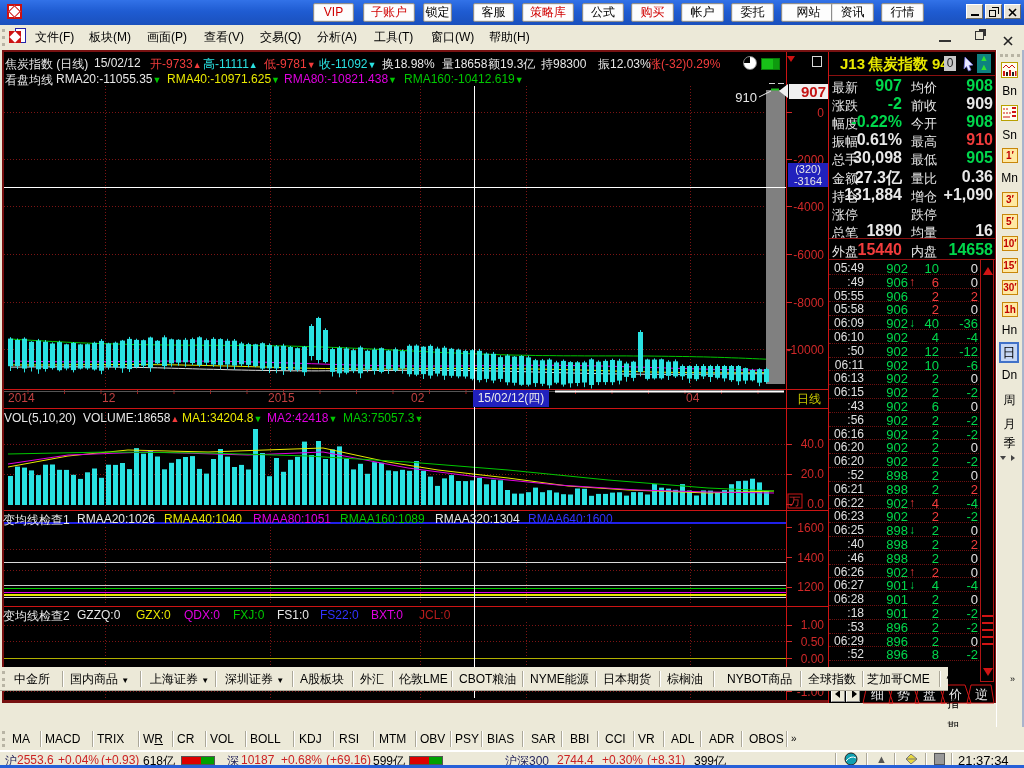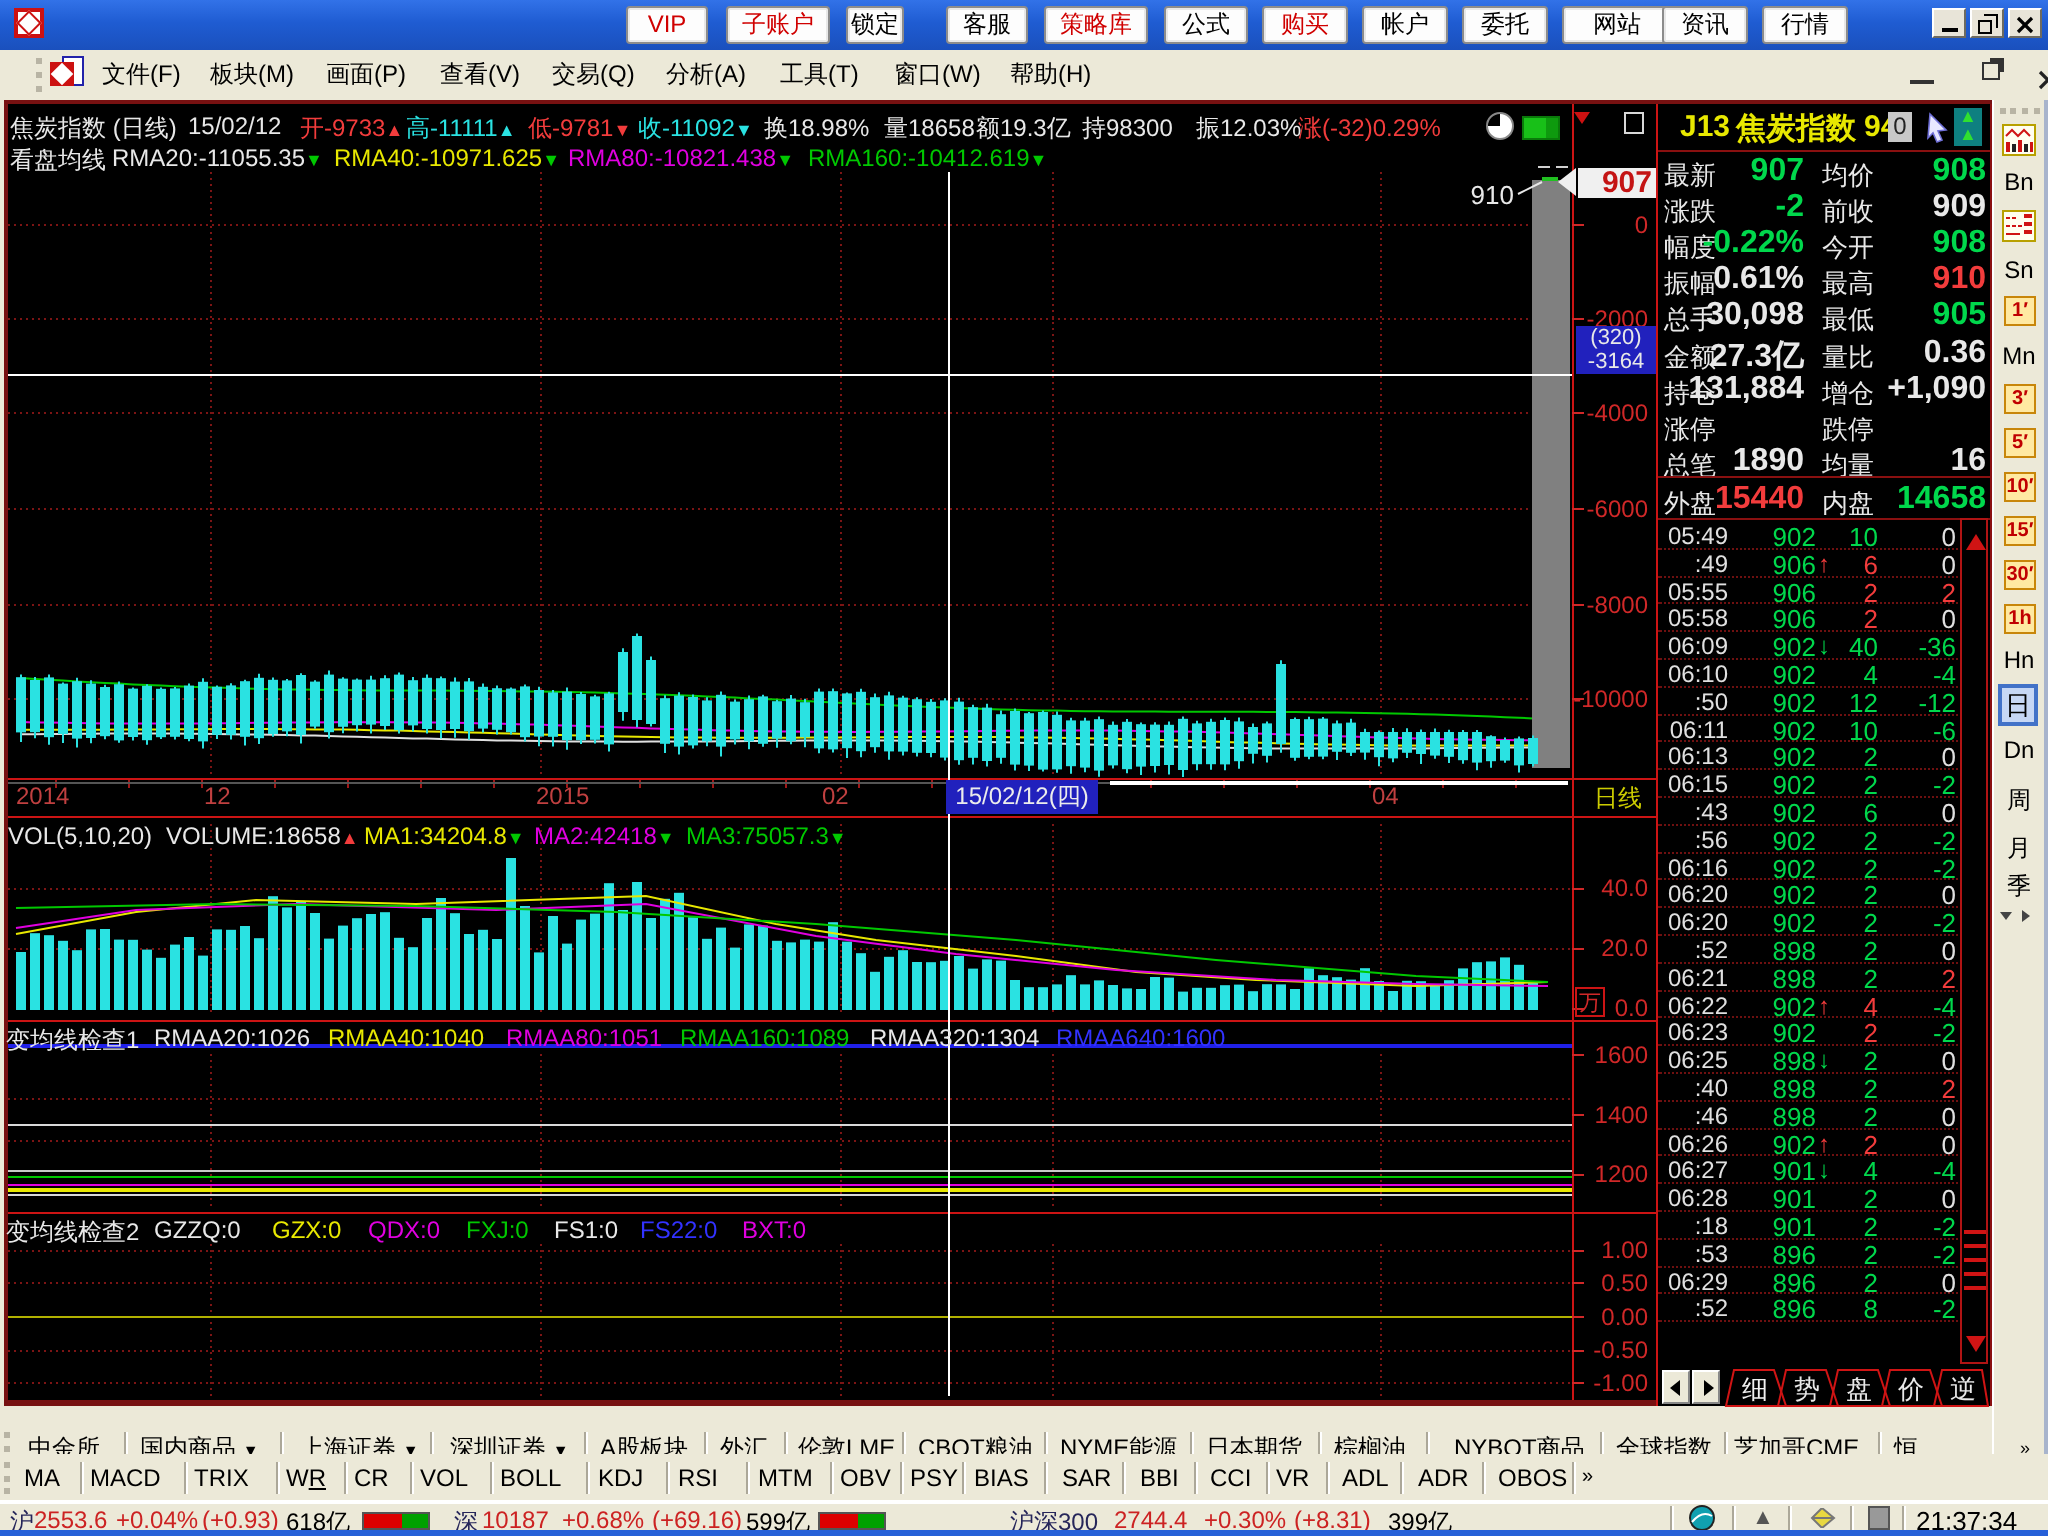--- a/index.html
+++ b/index.html
@@ -53,21 +53,21 @@
       <span class="abs" style="left:4px;top:9px;width:8px;height:2px;background:#000"></span>
     </div>
  <div class="winbtn" style="left:985px">
       <span class="abs" style="left:3px;top:5px;width:7px;height:7px;border:1px solid #000;box-shadow:2px -2px 0 -0px #e8e4d8,3px -3px 0 0px #000"></span>
     </div>
  <div class="winbtn" style="left:1004px"><svg width="9" height="9" style="margin-top:3px">
         <line x1="1" y1="1" x2="8" y2="8" stroke="#000" stroke-width="1.6"></line>
         <line x1="8" y1="1" x2="1" y2="8" stroke="#000" stroke-width="1.6"></line>
       </svg></div>
 </div>
-<div class="abs" style="left:16px;top:25px;width:868px;height:25px;background:#ece9d8">
+<div class="abs" style="left:0;top:25px;width:868px;height:25px;background:#ece9d8">
  <div class="abs" style="left:2px;top:4px;width:3px;height:17px;border-left:3px dotted #b8b4a4"></div>
  <div class="abs" style="left:9px;top:3px;width:18px;height:18px">
    <div class="abs" style="left:6px;top:0;width:11px;height:15px;background:#fff;border:1px solid #2222aa"></div>
    <div class="abs" style="left:0;top:3px;width:12px;height:12px;background:#cc1111"></div>
    <div class="abs" style="left:2px;top:5px;width:8px;height:8px;background:#fff;transform:rotate(45deg)"></div>
  </div>
  <div class="abs" style="left:0;top:0;width:1000px;height:25px">
       <div class="menu-item" style="left:35px">文件(F)</div>
       <div class="menu-item" style="left:89px">板块(M)</div>
       <div class="menu-item" style="left:147px">画面(P)</div>
@@ -597,21 +597,21 @@
 </div>
 <div class="abs" style="left:0;top:608px;width:786px;height:14px;font-size:12px;color:#e8e8e8;white-space:nowrap">
  <span class="abs" style="left:3px">变均线检查2</span>
  <span class="abs" style="left:77px">GZZQ:0</span>
  <span class="abs" style="left:136px"><span class="yel">GZX:0</span></span>
  <span class="abs" style="left:184px"><span class="mag">QDX:0</span></span>
  <span class="abs" style="left:233px"><span class="grl">FXJ:0</span></span>
  <span class="abs" style="left:277px">FS1:0</span>
  <span class="abs" style="left:320px"><span class="blu">FS22:0</span></span>
  <span class="abs" style="left:371px"><span class="mag">BXT:0</span></span>
- <span class="abs" style="left:419px"><span style="color:#000000">JCL:0</span></span>
+ <span class="abs" style="left:419px"><span style="color:#b91c1c">JCL:0</span></span>
 </div>
 
 <div class="abs" style="left:828px;top:52px;width:168px;height:651px;background:#000;border-left:1px solid #cc1414;border-right:1px solid #8a1010">
  <div class="abs" style="left:0;top:0;width:167px;height:24px;border-bottom:1px solid #8a1010">
   <span class="abs" style="left:11px;top:3px;font-size:15px;font-weight:bold;color:#e8e800">J13</span>
   <span class="abs" style="left:39px;top:3px;font-size:15px;font-weight:bold;color:#e8e800">焦炭指数</span>
   <span class="abs" style="left:103px;top:3px;font-size:15px;font-weight:bold;color:#e8e800">94</span>
   <span class="abs" style="left:115px;top:4px;width:12px;height:15px;background:#c8c8c8;color:#222;font-size:12px;text-align:center;line-height:15px">0</span>
   <svg class="abs" style="left:132px;top:4px" width="16" height="16" viewBox="0 0 16 16">
         <polygon points="4,1 12,9 8,9.5 10,14 7.5,15 5.5,10.5 3,13" fill="#e8e8ff" stroke="#7070d8" stroke-width="0.8"></polygon>
@@ -923,21 +923,21 @@
     <div class="abs" style="left:2px;top:292px;width:20px;height:21px;background:#c6d7f5;border:2px solid #4272c8;color:#000;font-size:13px;text-align:center;line-height:17px">日</div>
     <div class="abs" style="left:2px;top:404px;width:21px;height:11px">
  <span class="abs" style="left:1px;top:2px;width:0;height:0;border:3px solid transparent;border-top:4px solid #444;border-bottom:none"></span>
       <span class="abs" style="left:12px;top:1px;width:0;height:0;border:3px solid transparent;border-left:4px solid #444;border-right:none"></span>
     </div>
     <div class="abs" style="left:2px;top:681px;width:21px;height:11px">
  <span class="abs" style="left:1px;top:2px;width:0;height:0;border:3px solid transparent;border-top:4px solid #444;border-bottom:none"></span>
       <span class="abs" style="left:12px;top:1px;width:0;height:0;border:3px solid transparent;border-left:4px solid #444;border-right:none"></span>
     </div>
 </div>
-<div class="abs" style="left:0;top:712px;width:948px;height:24px;background:#ece9d8;border-bottom:1px solid #aca899">
+<div class="abs" style="left:0;top:667px;width:948px;height:24px;background:#ece9d8;border-bottom:1px solid #aca899">
     <div class="abs" style="left:2px;top:4px;width:3px;height:16px;border-left:3px dotted #b8b4a4"></div>
     <div class="sep-v" style="left:62px"></div>
     <div class="sep-v" style="left:140px"></div>
     <div class="sep-v" style="left:215px"></div>
     <div class="sep-v" style="left:292px"></div>
     <div class="sep-v" style="left:352px"></div>
     <div class="sep-v" style="left:392px"></div>
     <div class="sep-v" style="left:451px"></div>
     <div class="sep-v" style="left:522px"></div>
     <div class="sep-v" style="left:595px"></div>

